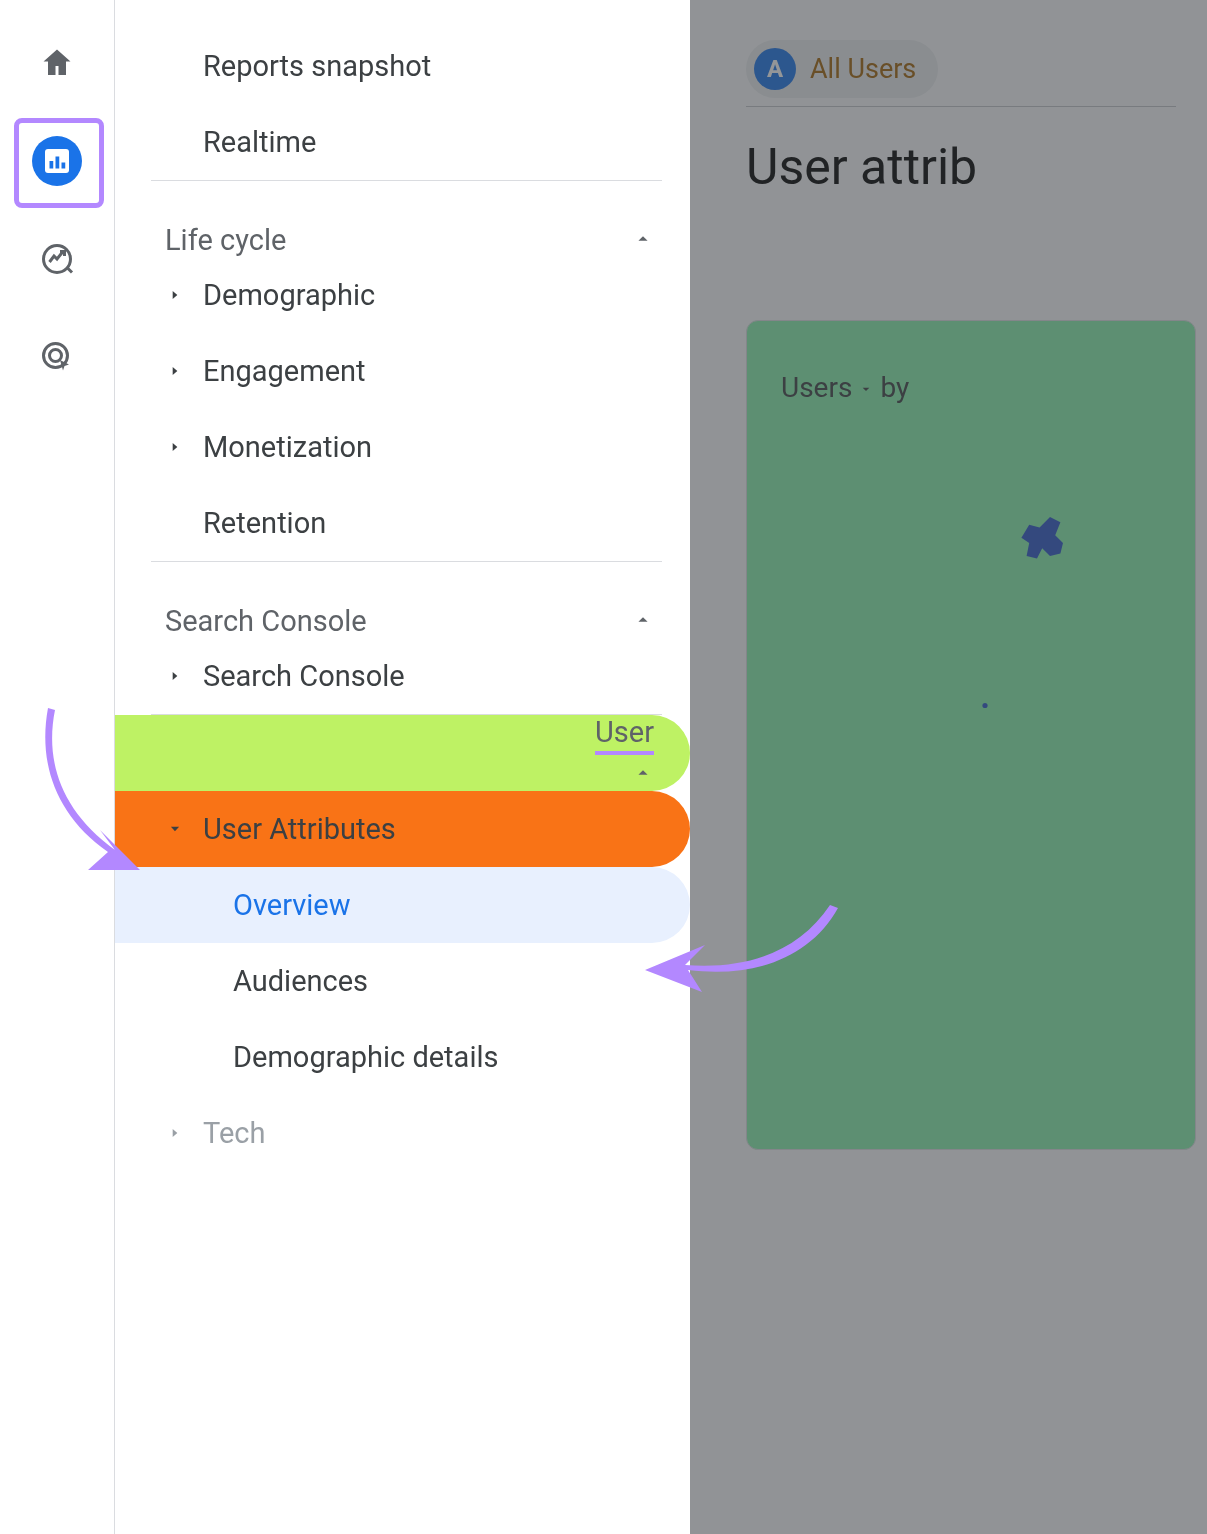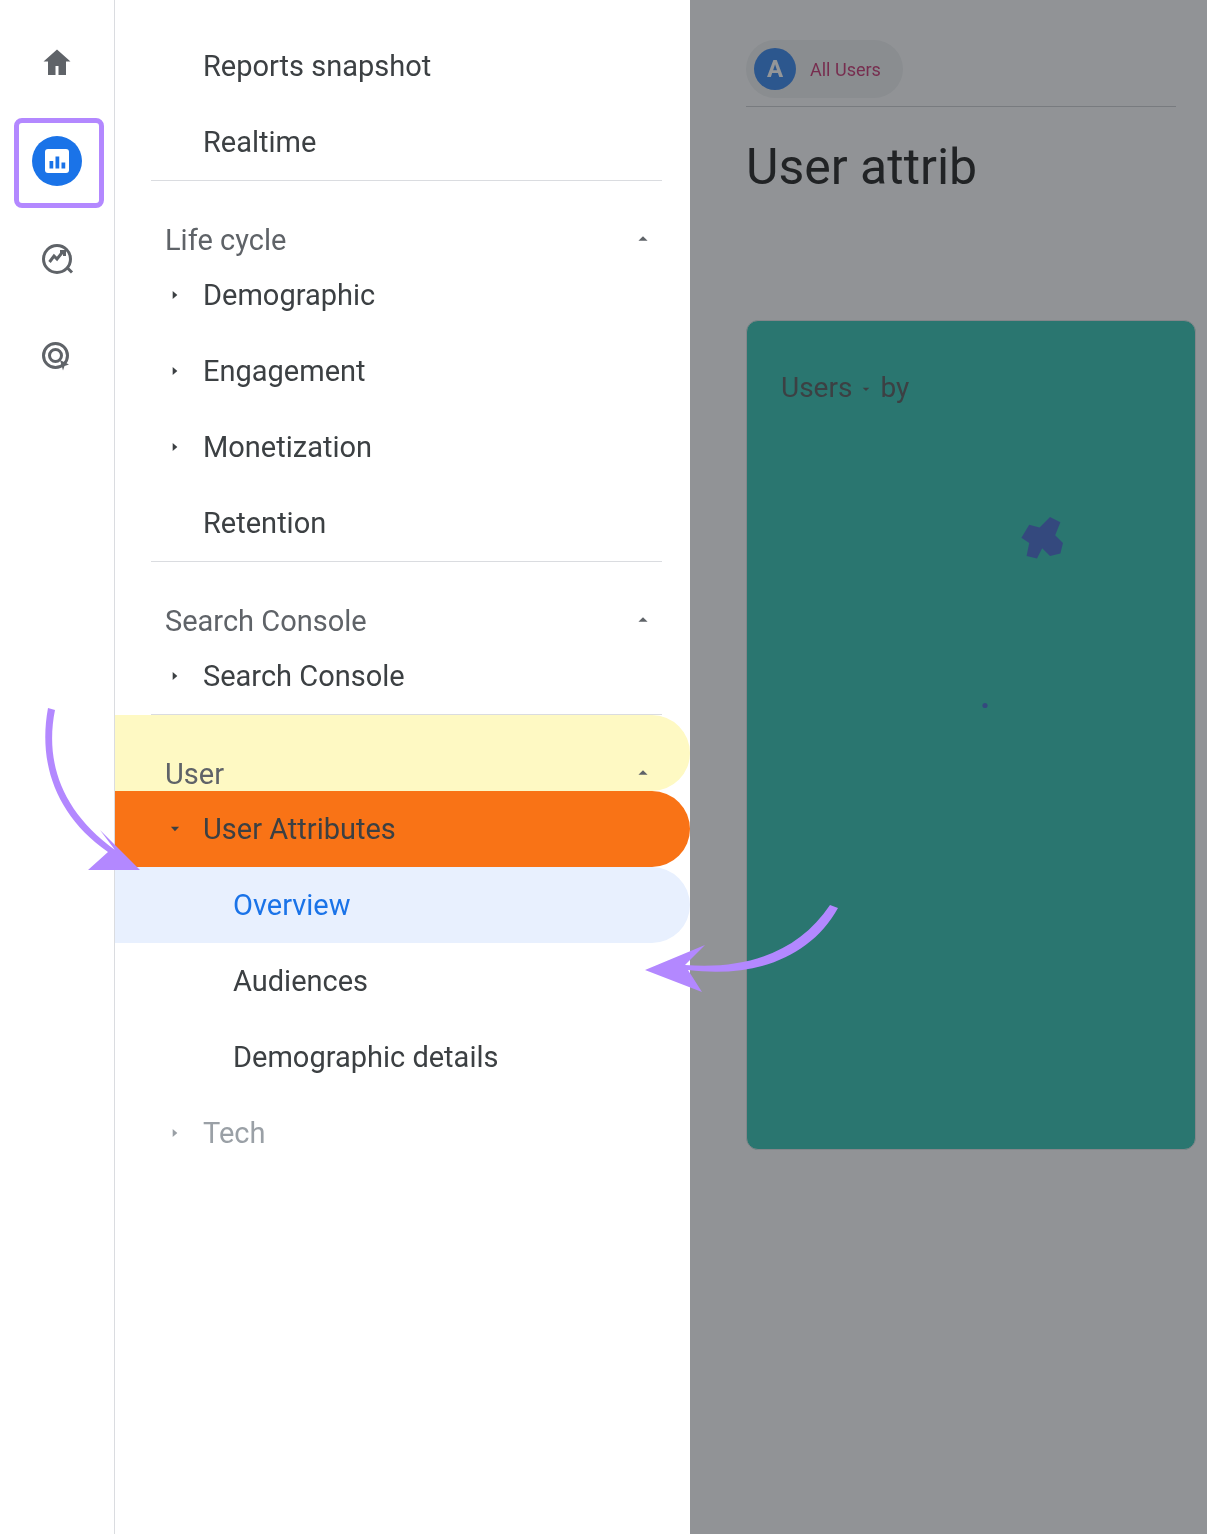--- a/index.html
+++ b/index.html
@@ -80,21 +80,21 @@
   .section-header .chev svg { width: 22px; height: 22px; fill: #5f6368; }
   .divider {
     height: 1px;
     background: #dadce0;
     margin: 0 28px 0 36px;
   }
 
   .nav-item.selected-bg { background: #e8f0fe; }
   .nav-item.selected-bg .label { color: #1a73e8; }
   .nav-item.shaded { background: #f97316; }
-  .section-header.shaded { background: #fef9c3; }
+  .section-header.shaded { background: #bef264; flex-direction: column; }
 
   .user-underline {
     border-bottom: 4px solid #b388ff;
     padding-bottom: 2px;
   }
   .ua-caret-down svg { transform: rotate(90deg); }
 
   
   .right-area {
     position: absolute;
@@ -117,38 +117,38 @@
     border-radius: 30px;
     padding: 8px 22px 8px 8px;
   }
   .avatar-a {
     width: 42px; height: 42px;
     background: #1a73e8;
     border-radius: 50%;
     display: flex; align-items: center; justify-content: center;
     color: #fff; font-weight: 700; font-size: 24px;
   }
-  .filter-pill .txt { font-size: 18px; color: #be185d; text-align: right; }
+  .filter-pill .txt { font-size: 27px; color: #a16207; text-align: right; }
   .filter-divider {
     position: absolute;
     top: 106px; left: 56px; width: 430px; height: 1px;
     background: #c0c3c7;
   }
   .page-title {
     position: absolute;
     top: 138px; left: 56px;
     font-size: 50px;
     color: #000000;
     white-space: nowrap;
   }
   .card {
     position: absolute;
     top: 320px; left: 56px;
     width: 450px; height: 830px;
-    background: #14b8a6;
+    background: #86efac;
     border: 1px solid #dadce0;
     border-radius: 12px;
     padding: 50px 34px;
   }
   .card-title { font-size: 28px; color: #3c4043; display: flex; align-items: center; gap: 6px; }
   .card-title .drop svg { width: 16px; height: 16px; fill: #3c4043; }
   .map-shape {
     position: absolute;
     top: 170px; left: 160px;
     width: 260px; height: 260px;

